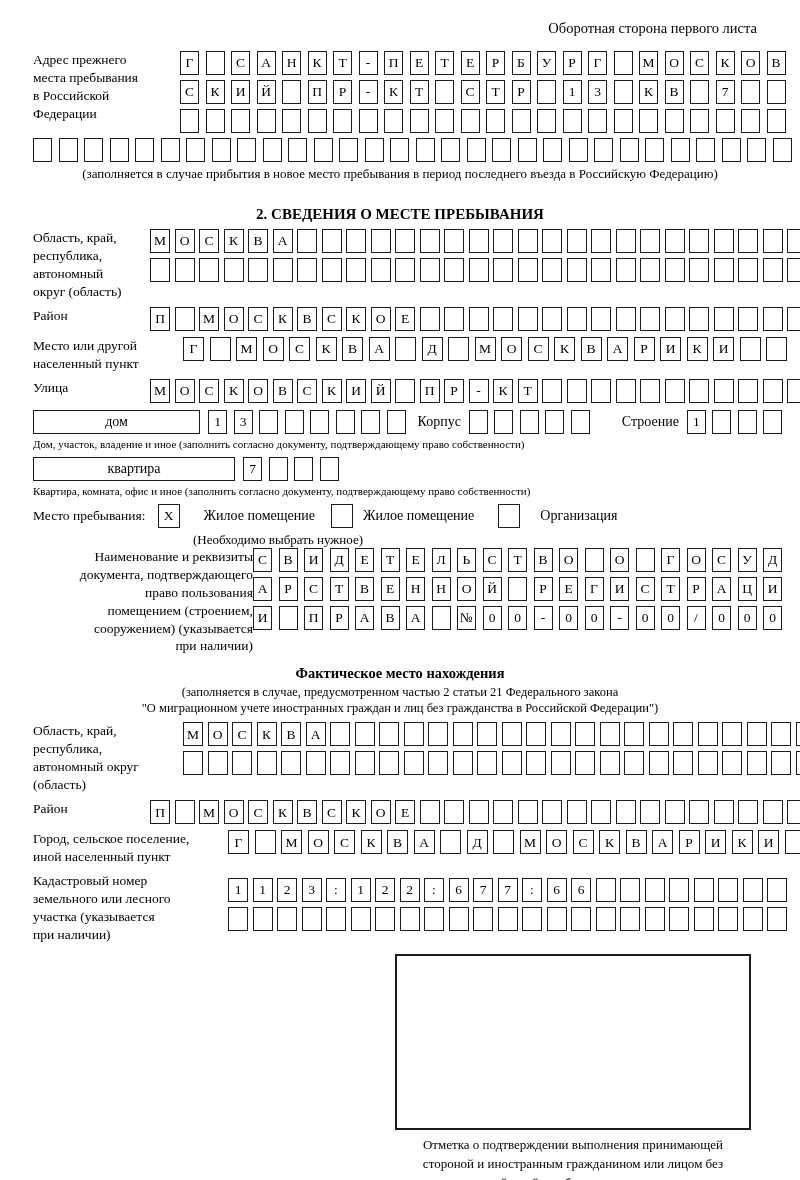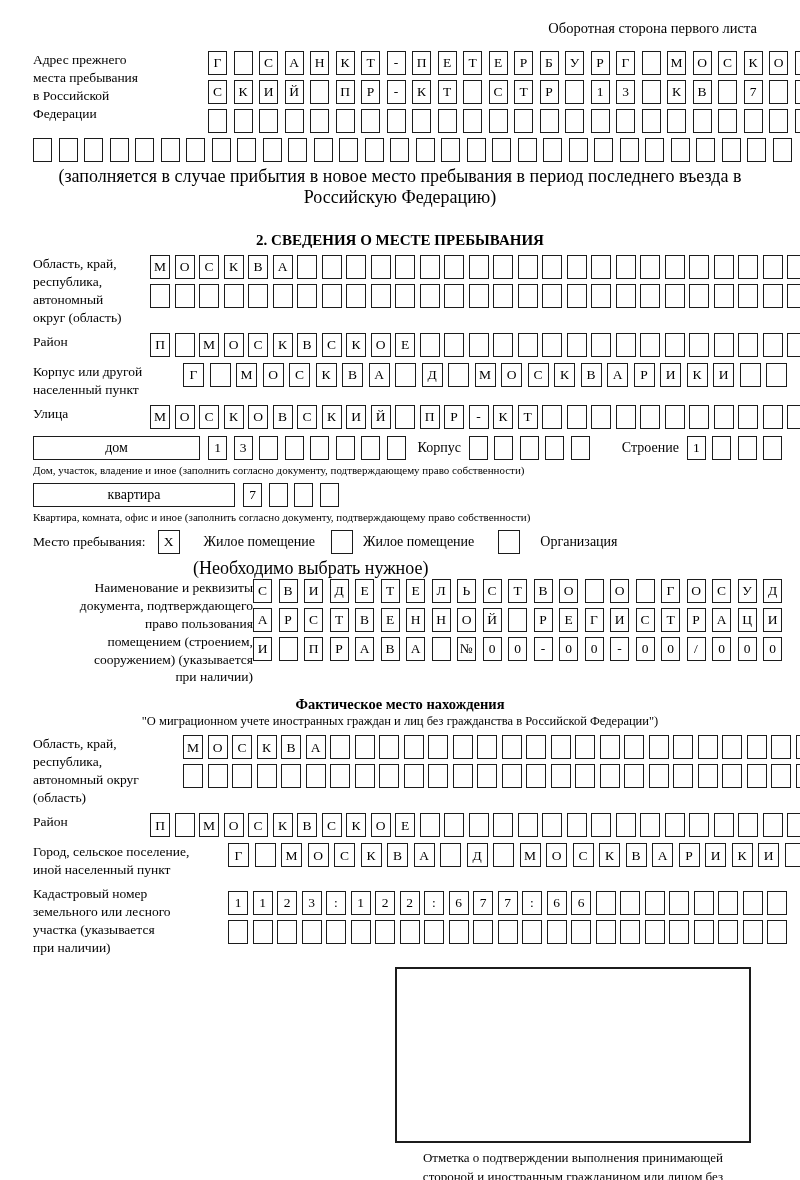--- a/index.html
+++ b/index.html
@@ -12,21 +12,21 @@
   .flabel{flex:none;font-size:13.5px;line-height:1.33;}
   .fcells{display:flex;flex-direction:column;gap:5px;}
   .cells{display:flex;gap:6.5px;}
   .cell{flex:none;width:17px;height:22px;border:1.6px solid #1c1c1c;
         display:flex;align-items:center;justify-content:center;
         font-size:13.5px;line-height:1;background:#fff;}
   .cells.dense{gap:4.5px;}
   .cells.dense .cell{width:18px;}
   .cells.wide{gap:5.5px;}
   .cells.wide .cell{width:19px;}
-  .note{font-size:18px;text-align:center;margin-top:4px;}
+  .note{font-size:13px;text-align:center;margin-top:4px;}
   .sect-title{font-size:15px;font-weight:bold;text-align:center;margin-top:24px;}
   .namedbox{border:1.6px solid #1c1c1c;height:24px;display:flex;align-items:center;
             justify-content:center;font-size:14px;flex:none;box-sizing:border-box;}
   .inline-row{display:flex;align-items:center;margin-top:7px;}
   .small-label{font-size:14px;flex:none;}
   .caption{font-size:11px;margin-top:4px;}
   .chk{flex:none;width:20px;height:22px;border:1.6px solid #1c1c1c;display:flex;
        align-items:center;justify-content:center;font-size:13.5px;}
   .stamp-box{width:356px;height:176px;border:2px solid #1c1c1c;margin-left:362px;
              margin-top:10px;box-sizing:border-box;}
@@ -34,21 +34,21 @@
                  line-height:1.45;text-align:center;}
   .fact-note{font-size:12.5px;text-align:center;margin-top:3px;}
 </style>
 </head>
 <body>
 
 <div class="page">
 
   <div class="hdr">Оборотная сторона первого листа</div>
 
-  <div class="field" style="margin-top:14px;gap:28px;">
+  <div class="field" style="margin-top:14px;">
     <div class="flabel pre" style="width:147px;">Адрес прежнего
 места пребывания
 в Российской
 Федерации</div>
     <div class="fcells">
       <div class="cells">
           <span class="cell">Г</span>
           <span class="cell"></span>
           <span class="cell">С</span>
           <span class="cell">А</span>
@@ -257,21 +257,21 @@
         <span class="cell"></span>
         <span class="cell"></span>
         <span class="cell"></span>
         <span class="cell"></span>
         <span class="cell"></span>
         <span class="cell"></span>
       </div>
   </div>
 
   <div class="field">
-    <div class="flabel pre" style="width:150px;">Корпус или другой
+    <div class="flabel pre" style="width:150px;">Место или другой
 населенный пункт</div>
     <div class="cells wide">
         <span class="cell">Г</span>
         <span class="cell"></span>
         <span class="cell">М</span>
         <span class="cell">О</span>
         <span class="cell">С</span>
         <span class="cell">К</span>
         <span class="cell">В</span>
         <span class="cell">А</span>
@@ -452,20 +452,21 @@
           <span class="cell">0</span>
           <span class="cell">/</span>
           <span class="cell">0</span>
           <span class="cell">0</span>
           <span class="cell">0</span>
         </div>
     </div>
   </div>
 
   <div class="sect-title" style="margin-top:10px;font-size:14.5px;">Фактическое место нахождения</div>
+  <div class="fact-note">(заполняется в случае, предусмотренном частью 2 статьи 21 Федерального закона</div>
   <div class="fact-note" style="margin-top:1px;">"О миграционном учете иностранных граждан и лиц без гражданства в Российской Федерации")</div>
 
   <div class="field">
     <div class="flabel pre" style="width:150px;">Область, край,
 республика,
 автономный округ
 (область)</div>
     <div class="fcells">
       <div class="cells dense">
           <span class="cell">М</span>

